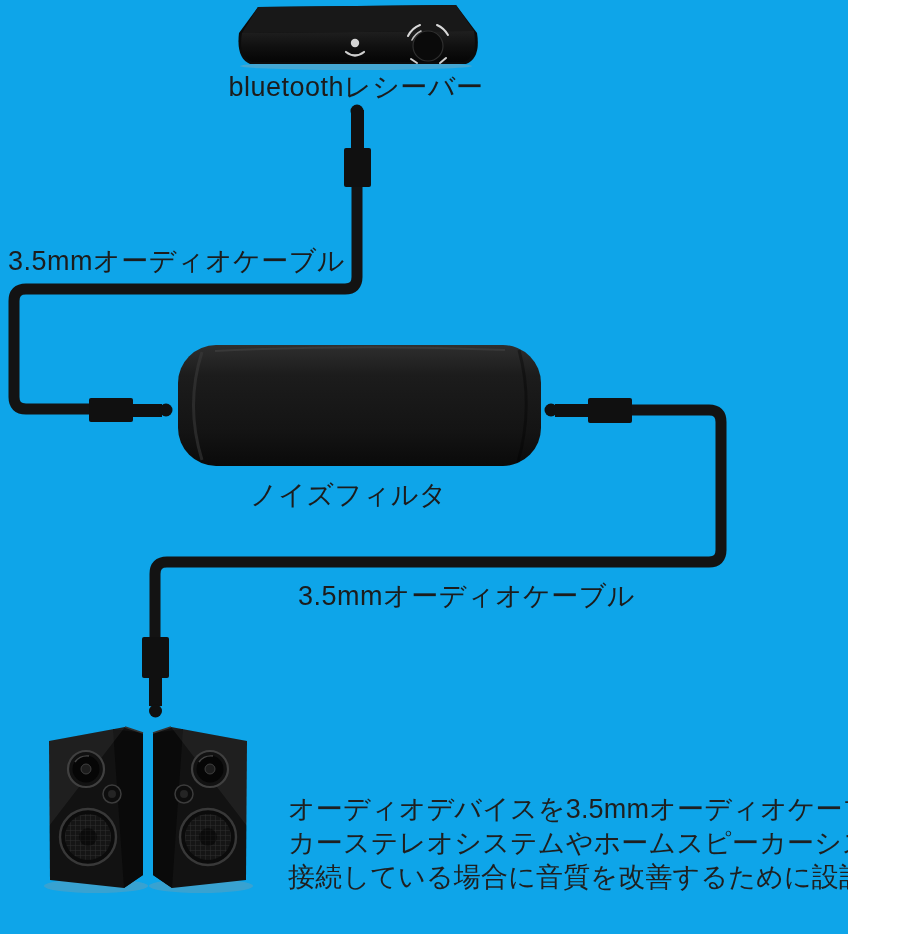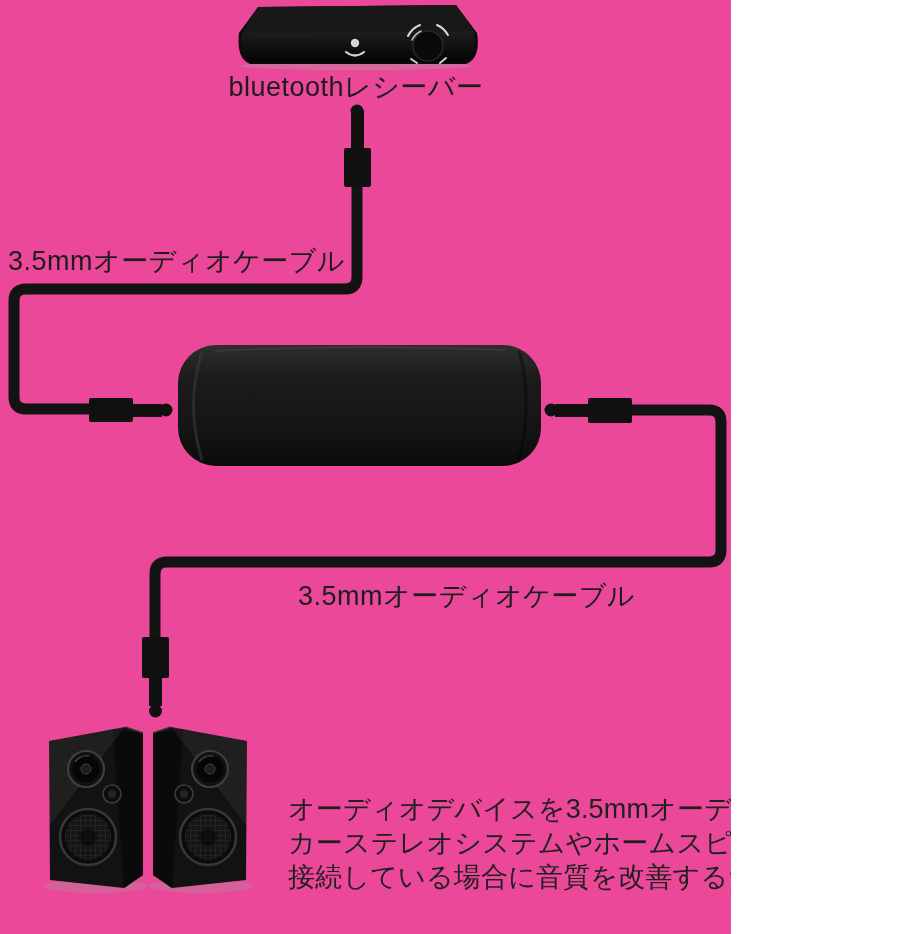--- a/index.html
+++ b/index.html
@@ -2,23 +2,23 @@
 <html><head>
 <meta charset="utf-8">
 <style>
   html,body{margin:0;padding:0;}
   body{
     background:#ffffff;
     font-family:"Liberation Sans","DejaVu Sans",sans-serif;
   }
   .canvas{
     position:relative;
-    width:731px;
+    width:848px;
     height:934px;
-    background:#ec4899;
+    background:#0ea5e9;
     overflow:hidden;
     text-decoration:underline;
   }
   .diagram-svg{
     position:absolute;
     left:0;top:0;
     width:898px;
     height:934px;
     display:block;
   }
@@ -168,20 +168,21 @@
         <circle cx="208" cy="837" r="23" fill="url(#grill)"></circle>
         <circle cx="208" cy="837" r="9" fill="#000000" opacity="0.45"></circle>
       </g>
     </g>
   </svg>
 
   <div class="label centered" style="left:228px; top:72px; width:256px;">bluetoothレシーバー</div>
 
   <div class="label" style="left:8px; top:246px;">3.5mmオーディオケーブル</div>
 
+  <div class="label centered" style="left:250px; top:480px; width:195px;">ノイズフィルタ</div>
 
   <div class="label centered" style="left:298px; top:581px; width:336px;">3.5mmオーディオケーブル</div>
 
 
   <div class="description">
     <div>オーディオデバイスを3.5mmオーディオケーブルで</div>
     <div>カーステレオシステムやホームスピーカーシステムに</div>
     <div>接続している場合に音質を改善するために設計します。</div>
   </div>
 

